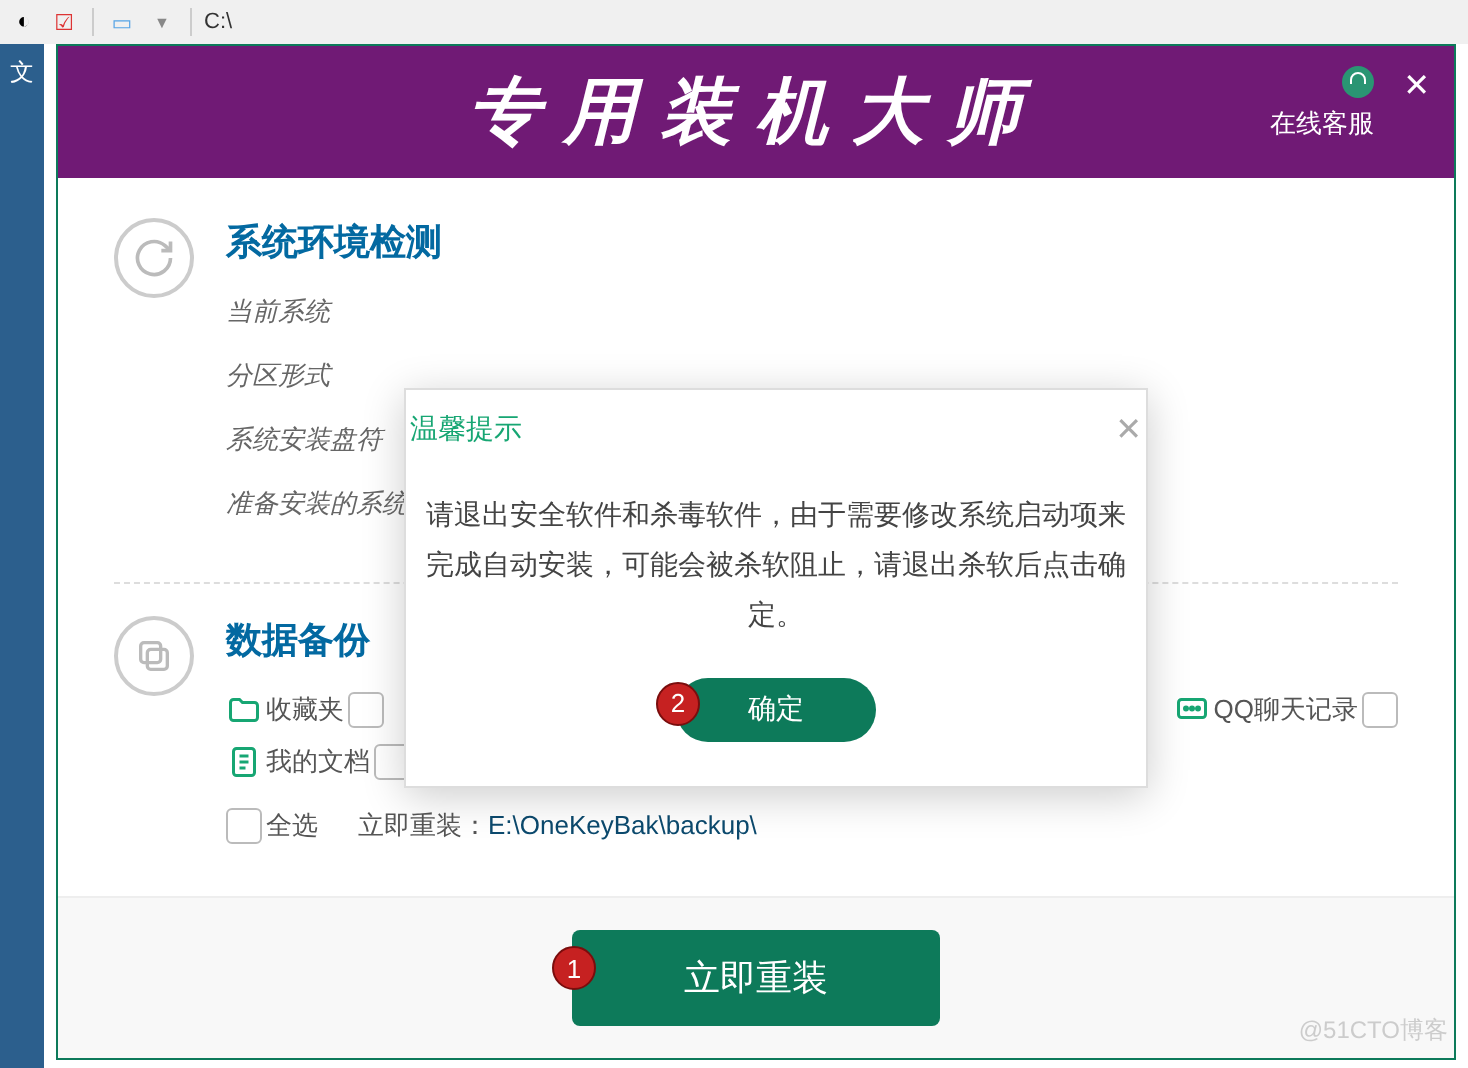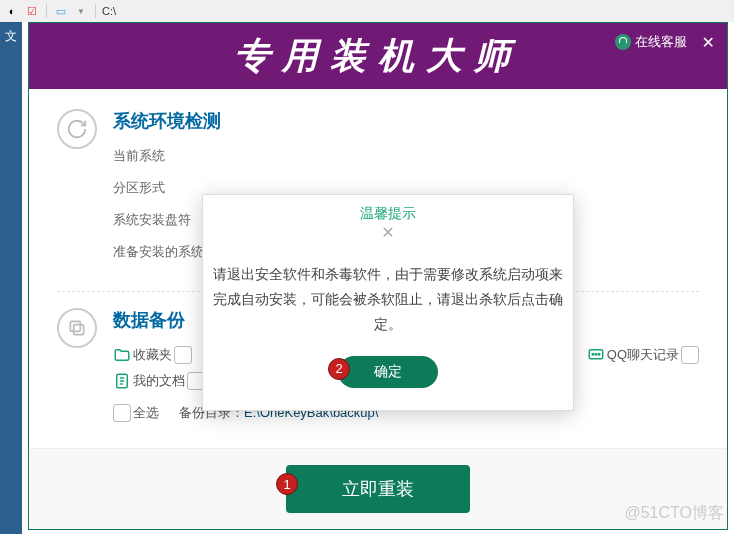--- a/index.html
+++ b/index.html
@@ -9,54 +9,54 @@
 .toolbar .icon { width: 16px; height: 16px; display: inline-flex; align-items: center; justify-content: center; }
 .toolbar .sep { width: 1px; height: 14px; background: #ccc; margin: 0 2px; }
 .toolbar .path { color: #333; }
 
 .main-area { display: flex; height: calc(100% - 22px); }
 .left-strip { width: 22px; background: #2c5f8d; color: #fff; font-size: 12px; padding-top: 6px; text-align: center; }
 
 .installer-window { position: absolute; left: 28px; top: 22px; right: 6px; bottom: 4px; border: 1px solid #0d7a5a; background: #fff; display: flex; flex-direction: column; }
 .installer-header { height: 78px; background: #701a75; position: relative; display: flex; align-items: center; justify-content: center; }
 .installer-title { color: #fff; font-family: "STKaiti","KaiTi",serif; font-size: 36px; font-weight: bold; font-style: italic; letter-spacing: 12px; }
-.online-cs { position: absolute; right: 40px; top: 10px; color: #fff; font-size: 13px; display: flex; align-items: center; gap: 4px; }
+.online-cs { position: absolute; right: 40px; top: 10px; color: #fff; font-size: 13px; display: flex; align-items: flex-end; gap: 4px; flex-direction: column; }
 .online-cs .dot { width: 16px; height: 16px; border-radius: 50%; background: #2a9573; display: inline-flex; align-items: center; justify-content: center; }
 .close-x { position: absolute; right: 12px; top: 10px; color: #fff; font-size: 16px; cursor: pointer; }
 
 .content { flex: 1; padding: 20px 28px 10px; background: #fff; }
 .section { display: flex; margin-bottom: 16px; }
 .section-icon { width: 40px; height: 40px; border: 2px solid #ccc; border-radius: 50%; display: flex; align-items: center; justify-content: center; color: #aaa; flex-shrink: 0; }
 .section-body { margin-left: 16px; flex: 1; }
 .section-title { font-size: 18px; font-weight: bold; color: #0369a1; margin-bottom: 14px; }
 .row { display: flex; align-items: center; font-size: 13px; color: #666; margin-bottom: 14px; }
-.row .label { width: 100px; }
+.row .label { width: 100px; font-style: italic; }
 .row .value { color: #555; }
 .hr { border: none; border-top: 1px dashed #ddd; margin: 8px 0 16px; }
 
 .backup-grid { display: flex; flex-wrap: wrap; gap: 8px 30px; }
 .backup-item { display: flex; align-items: center; gap: 2px; font-size: 13px; color: #555; }
 .bicon { width: 18px; height: 18px; display: inline-flex; align-items: center; justify-content: center; }
 .cb { width: 18px; height: 18px; border: 1px solid #bbb; border-radius: 3px; background: #fff; }
 .green-stroke { color: #17a673; }
 .backup-row2 { display: flex; align-items: center; gap: 20px; margin-top: 14px; font-size: 13px; color: #555; }
 .backup-path { color: #0c4a6e; text-align: center; }
 
 .footer { background: #f8f8f8; border-top: 1px solid #eee; padding: 16px; display: flex; justify-content: center; position: relative; }
 .btn-reinstall { background: #0d7a5a; color: #fff; border: none; padding: 12px 56px; font-size: 18px; border-radius: 4px; position: relative; }
 .num-badge { position: absolute; width: 22px; height: 22px; border-radius: 50%; background: #c62121; color: #fff; font-size: 13px; display: flex; align-items: center; justify-content: center; border: 1px solid #7a0d0d; }
 
 .dialog { position: absolute; left: 202px; top: 194px; width: 372px; background: #fff; border: 1px solid #ddd; box-shadow: 0 4px 20px rgba(0,0,0,0.2); }
-.dialog-header { display: flex; justify-content: space-between; align-items: center; padding: 10px 30px; font-size: 14px; color: #17a673; flex-direction: column; }
+.dialog-header { display: flex; justify-content: space-between; align-items: center; padding: 10px 2px; font-size: 14px; color: #17a673; }
 .dialog-close { color: #aaa; font-size: 16px; cursor: pointer; }
 .dialog-body { padding: 10px 10px 18px; font-size: 14px; color: #444; line-height: 1.8; text-align: center; }
 .dialog-footer { display: flex; justify-content: center; padding-bottom: 22px; position: relative; }
 .btn-ok { background: #0d7a5a; color: #fff; border: none; padding: 7px 36px; font-size: 14px; border-radius: 16px; position: relative; }
 
-.watermark { position: absolute; right: 10px; bottom: 10px; color: #ccc; font-size: 16px; }
+.watermark { position: absolute; right: 10px; bottom: 10px; color: #ccc; font-size: 12px; }
 </style>
 </head>
 <body>
 
 <div class="toolbar">
   <span class="icon">◐</span>
   <span class="icon" style="color:#d33">☑</span>
   <span class="sep"></span>
   <span class="icon" style="color:#5aa6e6">▭</span>
   <span class="icon" style="color:#888;font-size:8px">▼</span>
@@ -153,21 +153,21 @@
             <span>我的文档</span>
             <span class="cb"></span>
           </div>
         </div>
         <div class="backup-row2">
           <div class="backup-item">
             <span class="cb"></span>
             <span>全选</span>
           </div>
           <div>
-            <span>备份目录：</span><span class="backup-path">E:\OneKeyBak\backup\</span>
+            <span>立即重装：</span><span class="backup-path">E:\OneKeyBak\backup\</span>
           </div>
         </div>
       </div>
     </div>
   </div>
 
   <div class="footer">
     <button class="btn-reinstall">
       <span class="num-badge" style="left:-10px;top:8px">1</span>
       <span>立即重装</span>

